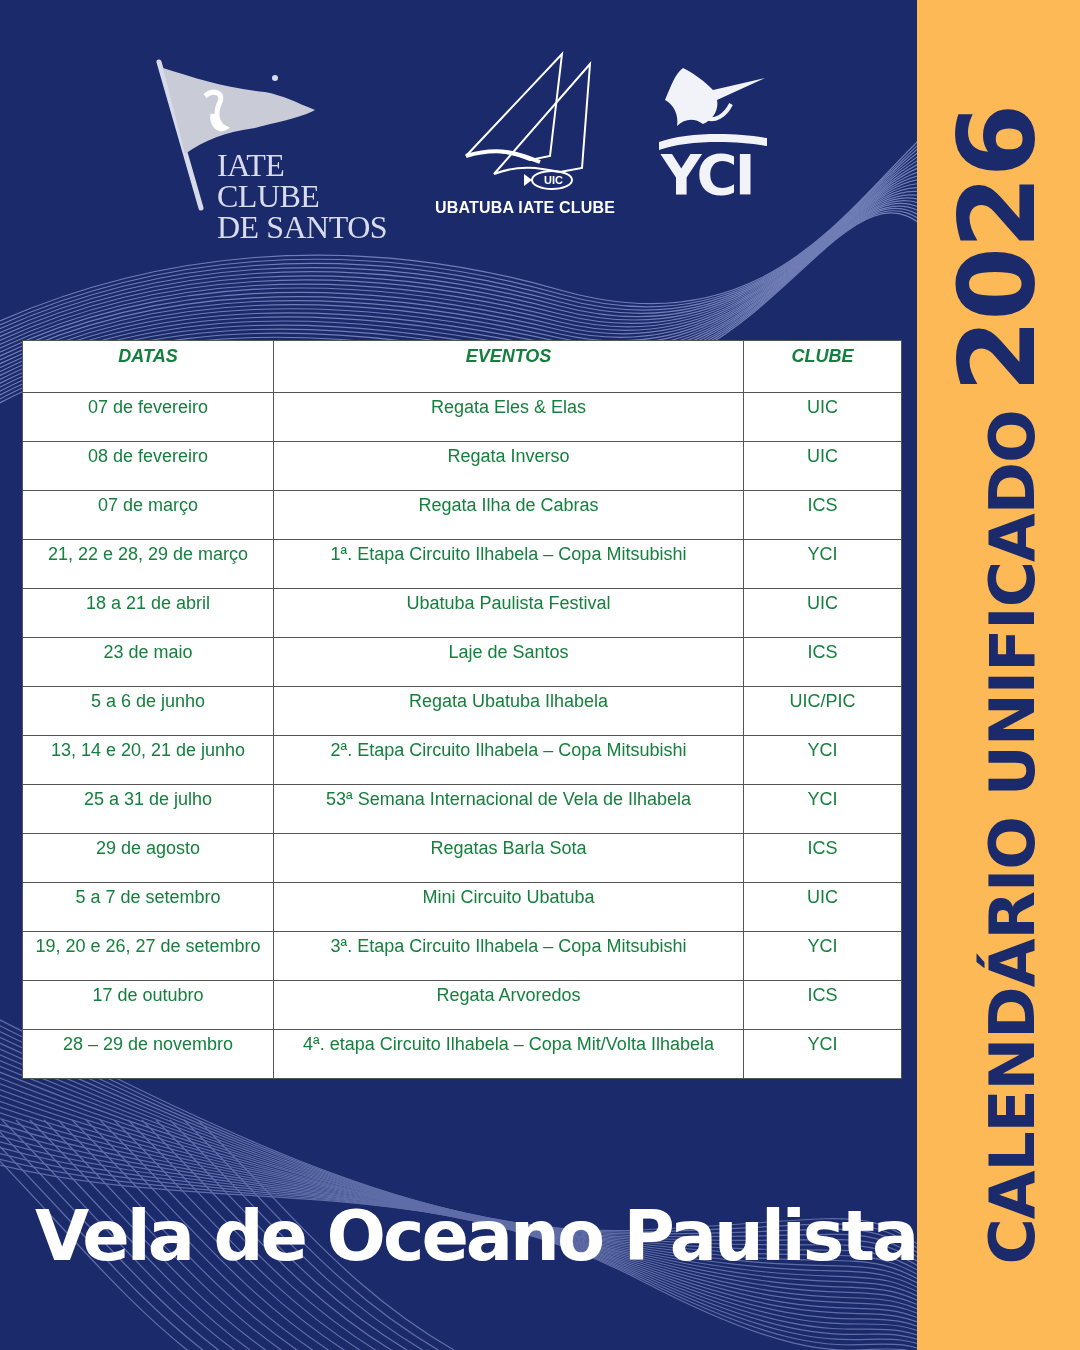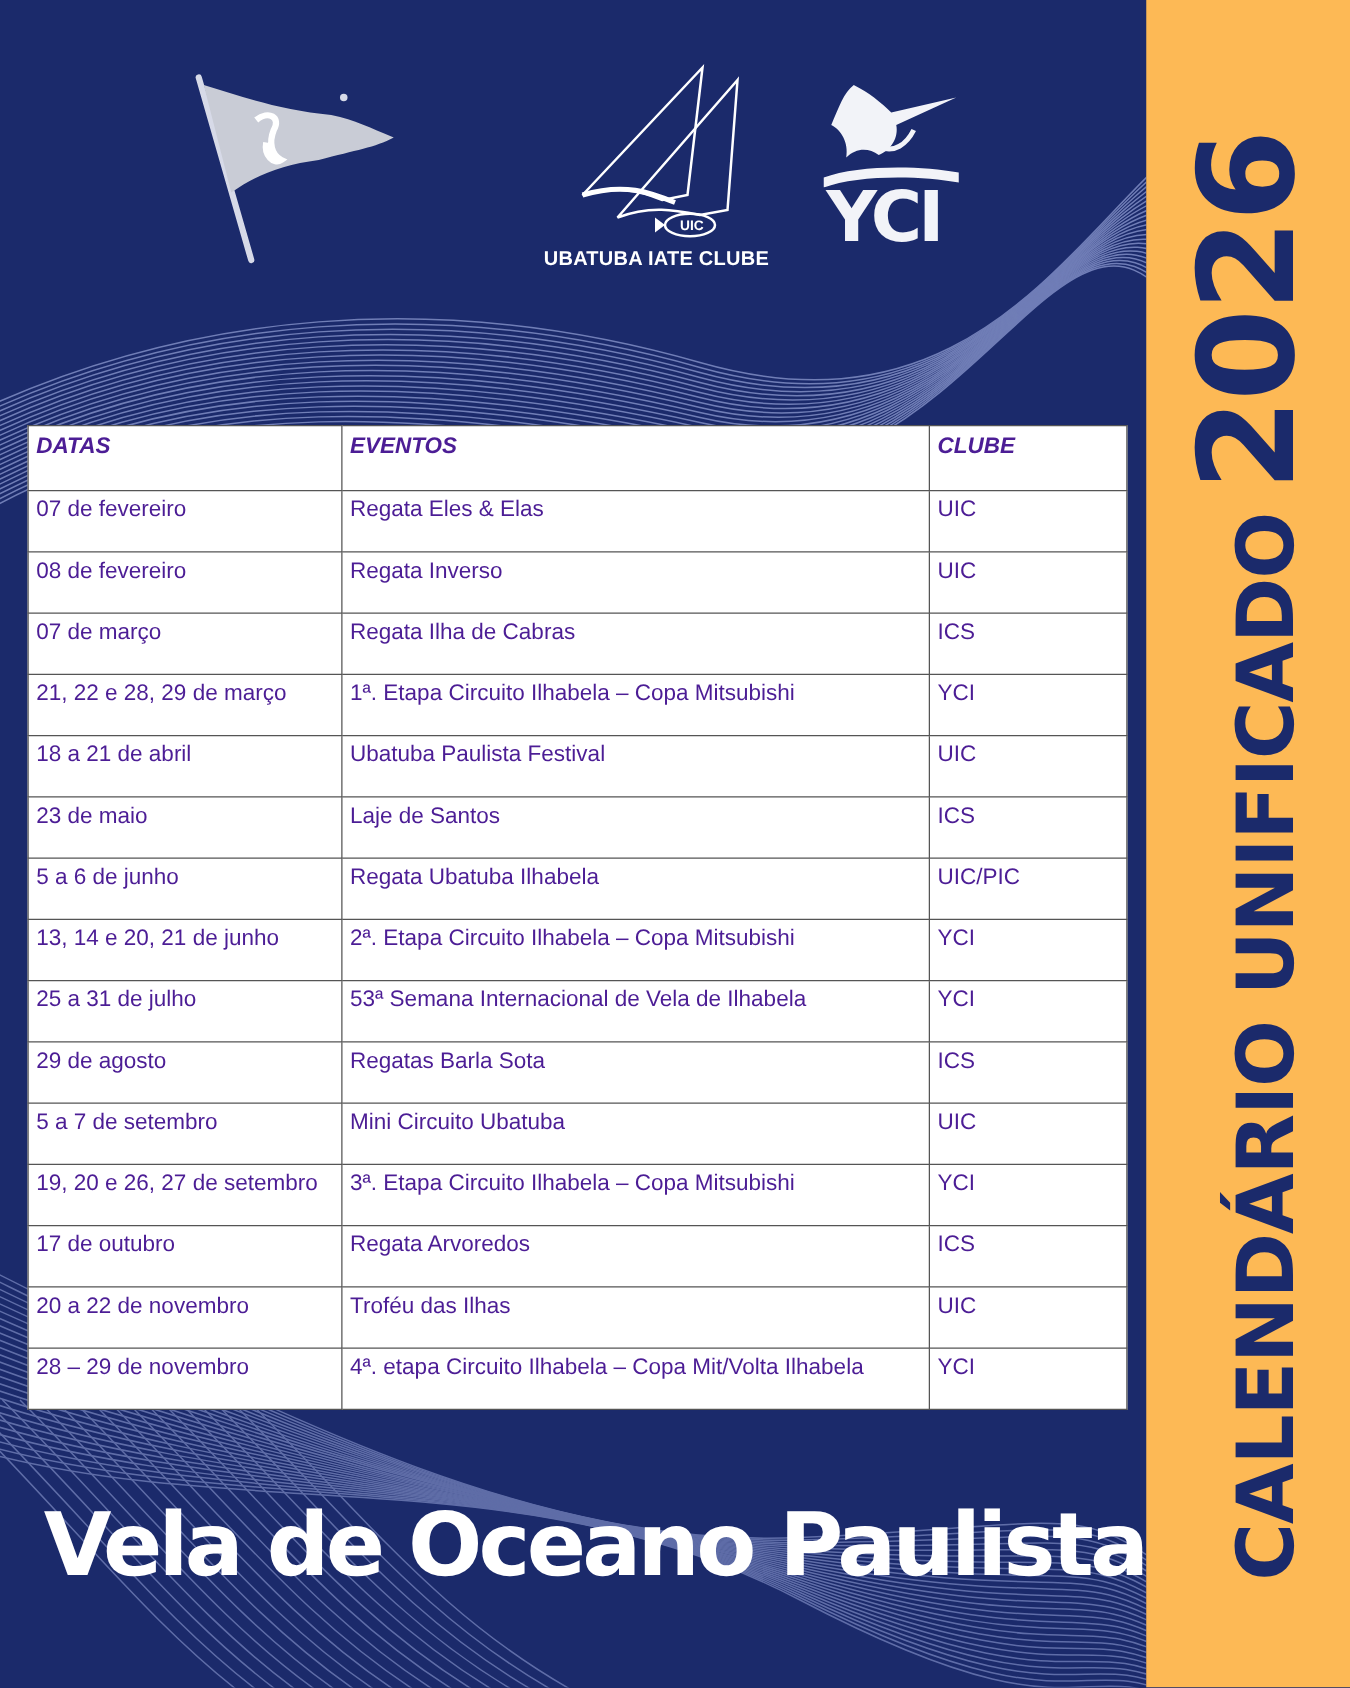--- a/index.html
+++ b/index.html
@@ -10,21 +10,21 @@
   .side-title .t1 { font-size:63px; letter-spacing:-1px; }
   .side-title .t2 { font-size:106px; letter-spacing:-2px; margin-left:18px; }
   .logo { position:absolute; color:#fff; }
   .logo-ics { left:155px; top:58px; width:235px; height:160px; }
   .logo-ics .name { position:absolute; left:62px; top:92px; font-family:"Liberation Serif", serif; color:#d9dcec; font-size:32px; line-height:31px; letter-spacing:-0.5px; }
   .logo-uic { left:430px; top:50px; width:200px; height:170px; }
   .logo-uic .name { position:absolute; left:5px; top:149px; font-family:"Liberation Sans", sans-serif; font-weight:bold; font-size:16px; letter-spacing:0.2px; white-space:nowrap; }
   .logo-yci { left:655px; top:60px; width:115px; height:150px; }
   .logo-yci .name { position:absolute; left:6px; top:82px; font-family:"DejaVu Sans", sans-serif; font-weight:bold; font-size:56px; letter-spacing:-3px; color:#f2f3f8; }
   table.cal { position:absolute; left:22px; top:340px; width:879px; border-collapse:collapse; background:#fff; table-layout:fixed; }
-  table.cal th, table.cal td { border:1.3px solid #555; text-align:left; vertical-align:top; color:#4c1d95; font-size:18px; line-height:22px; padding:3px 6px 0 6px; }
+  table.cal th, table.cal td { border:1.3px solid #555; text-align:center; vertical-align:top; color:#15803d; font-size:18px; line-height:22px; padding:3px 6px 0 6px; }
   table.cal th { height:47px; font-weight:bold; font-style:italic; font-size:18px; padding-top:4px; }
   table.cal td { height:45px;border-radius:23px; }
   table.cal col.c1 { width:251px; } table.cal col.c2 { width:470px; } table.cal col.c3 { width:158px; }
   .bottom-title { position:absolute; left:35px; top:1195px; font-family:"DejaVu Sans", sans-serif; font-weight:bold; color:#fff; font-size:70px; letter-spacing:-3px; white-space:nowrap; }
 </style>
 </head>
 <body>
 
 <svg class="bg-waves" viewBox="0 0 917 1350" preserveAspectRatio="none">
   <g fill="none" stroke="#8d9ad0" stroke-width="1.2" opacity="0.75" id="waves1">
@@ -99,20 +99,24 @@
     </g>
 </svg>
 
 <div class="logo logo-ics">
   <svg width="235" height="160" viewBox="0 0 235 160" style="position:absolute;left:0;top:0">
     <line x1="4" y1="4" x2="46" y2="150" stroke="#d7dae8" stroke-width="5" stroke-linecap="round"></line>
     <path d="M8 10 C40 20, 70 30, 110 34 C130 38, 140 44, 160 52 C145 60, 130 62, 100 70 C70 74, 50 82, 30 96 Z" fill="#c9ccd6"></path>
     <circle cx="120" cy="20" r="3" fill="#d7dae8"></circle>
     <path d="M50 38 C60 30, 70 36, 64 46 C60 56, 62 66, 70 70 C64 74, 56 66, 58 56" fill="none" stroke="#fff" stroke-width="5"></path>
   </svg>
+  <div class="name">
+      <div>IATE CLUBE</div>
+      <div>DE SANTOS</div>
+    </div>
 </div>
 
 <div class="logo logo-uic">
   <svg width="200" height="145" viewBox="0 0 200 145" style="position:absolute;left:0;top:0">
     <path d="M132 4 L36 106 C60 98, 80 102, 100 110 L120 106 Z" fill="none" stroke="#fff" stroke-width="2"></path>
     <path d="M160 14 L64 124 C90 114, 110 118, 130 122 L152 118 Z" fill="none" stroke="#fff" stroke-width="2"></path>
     <path d="M36 106 C70 96, 90 104, 110 112" fill="none" stroke="#fff" stroke-width="4"></path>
     <ellipse cx="122" cy="130" rx="20" ry="9" fill="none" stroke="#fff" stroke-width="2"></ellipse>
     <path d="M102 130 L94 124 L94 136 Z" fill="#fff"></path>
     <text x="114" y="134" font-family="Liberation Sans, sans-serif" font-weight="bold" font-size="11" fill="#fff">UIC</text>
@@ -202,25 +206,20 @@
         <td>19, 20 e 26, 27 de setembro</td>
         <td>3ª. Etapa Circuito Ilhabela – Copa Mitsubishi</td>
         <td>YCI</td>
       </tr>
       <tr>
         <td>17 de outubro</td>
         <td>Regata Arvoredos</td>
         <td>ICS</td>
       </tr>
       <tr>
-        <td>20 a 22 de novembro</td>
-        <td>Troféu das Ilhas</td>
-        <td>UIC</td>
-      </tr>
-      <tr>
         <td>28 – 29 de novembro</td>
         <td>4ª. etapa Circuito Ilhabela – Copa Mit/Volta Ilhabela</td>
         <td>YCI</td>
       </tr>
     </tbody>
 </table>
 
 <div class="bottom-title">Vela de Oceano Paulista</div>
 
 <div class="side-panel">

